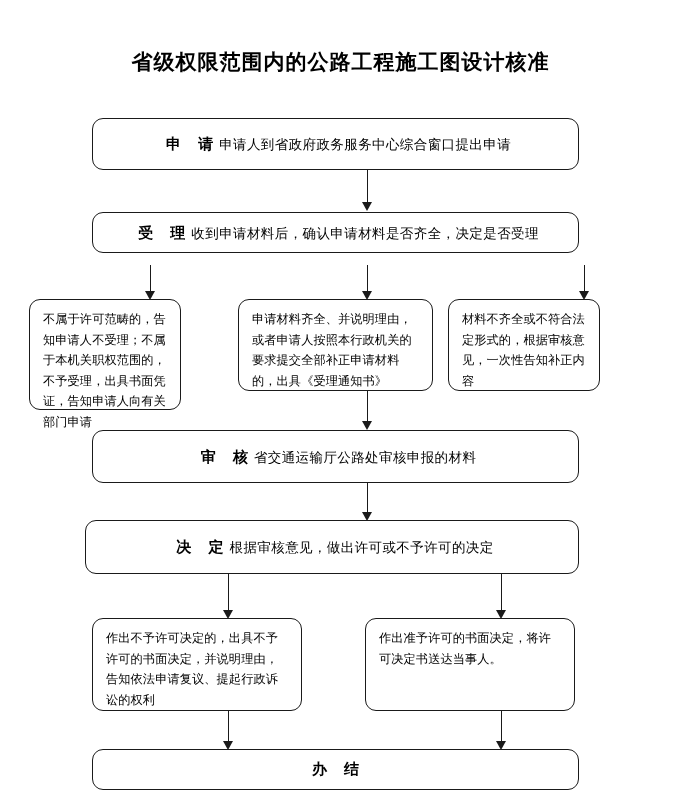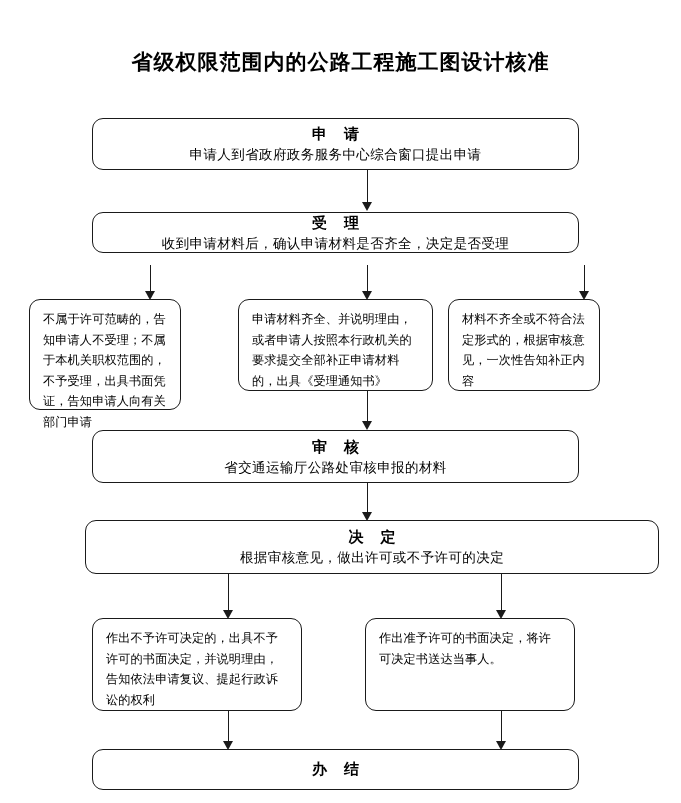--- a/index.html
+++ b/index.html
@@ -32,21 +32,21 @@
     color: #000000;
     white-space: nowrap;
   }
   .node {
     position: absolute;
     box-sizing: border-box;
     border: 1.3px solid #1a1a1a;
     border-radius: 11px;
     background: #ffffff;
     display: flex;
-    flex-direction: column;
+    flex-direction: row;
     justify-content: center;
     align-items: center;
   }
   .node.para {
     align-items: flex-start;
     justify-content: flex-start;
   }
   .node-head {
     font-size: 15px;
     font-weight: bold;
@@ -154,21 +154,21 @@
   <div class="node" style="left:92px; top:430px; width:487px; height:53px;">
     <div class="node-head">审  核</div>
     <div class="node-sub">省交通运输厅公路处审核申报的材料</div>
   </div>
 
   <div class="conn">
     <div class="conn-line" style="left:335px; top:483px; height:30px;"></div>
     <div class="conn-head" style="left:330px; top:512px;"></div>
   </div>
 
-  <div class="node" style="left:85px; top:520px; width:574px; height:54px;">
+  <div class="node" style="left:85px; top:520px; width:494px; height:54px;">
     <div class="node-head">决  定</div>
     <div class="node-sub">根据审核意见，做出许可或不予许可的决定</div>
   </div>
 
   <div class="conn">
     <div class="conn-line" style="left:196px; top:574px; height:37px;"></div>
     <div class="conn-head" style="left:191px; top:610px;"></div>
   </div>
   <div class="conn">
     <div class="conn-line" style="left:469px; top:574px; height:37px;"></div>

